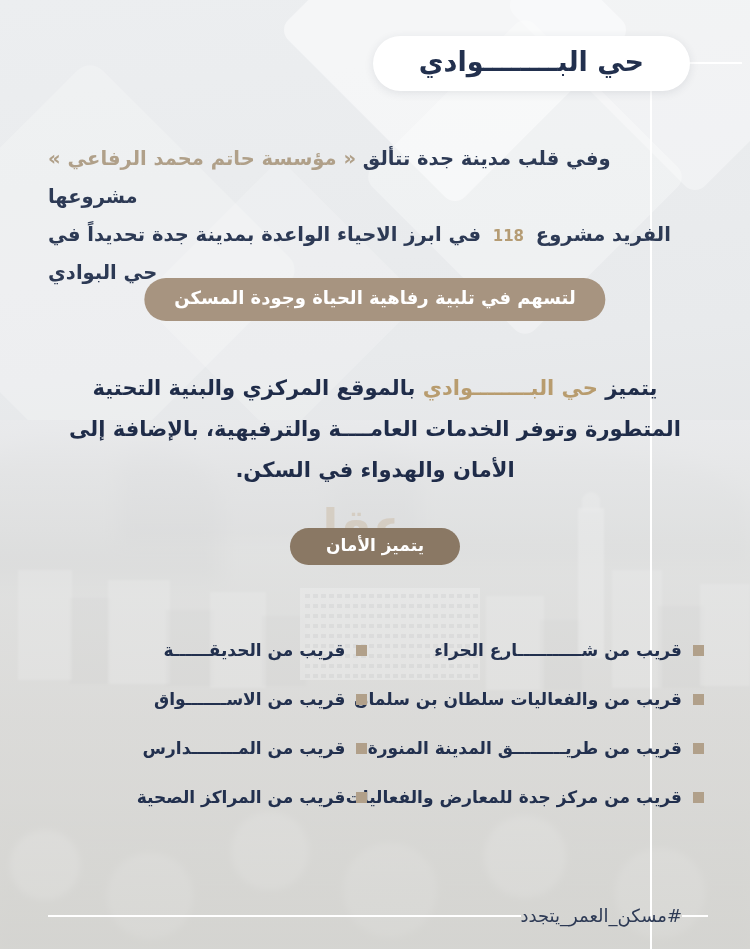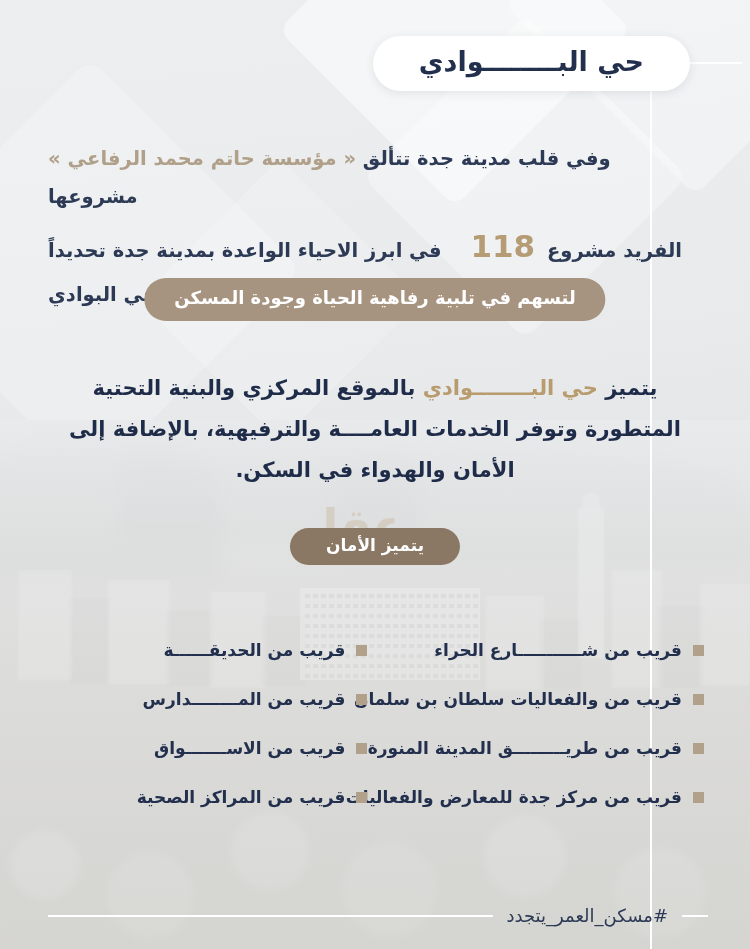--- a/index.html
+++ b/index.html
@@ -201,24 +201,23 @@
     font-weight: bold;
     line-height: 1.95;
     color: #2d3a55;
     z-index: 5;
   }
   .intro .gold {
     color: #b0a089;
   }
   .intro .num {
     color: #b59c74;
-    font-size: 31px;
+    font-size: 15px;
     font-weight: bold;
     padding: 0 5px;
-    margin-left: 17px;
   }
 
   
   .tan-pill {
     position: absolute;
     left: 50%;
     transform: translateX(-50%);
     top: 278px;
     background: #a79480;
     border-radius: 26px;
@@ -336,21 +335,21 @@
 
   
   .footer {
     position: absolute;
     left: 0; right: 0;
     bottom: 22px;
     display: flex;
     flex-direction: row;
     align-items: center;
     justify-content: center;
-    gap: 14px;
+    gap: 0;
     padding: 0 42px 0 48px;
     z-index: 5;
   }
   .footer .rule {
     height: 2px;
     background: #ffffff;
     flex: 1 1 auto;
   }
   .footer .rule.short {
     flex: 0 0 26px;
@@ -655,25 +654,25 @@
       </div>
     </div>
 
     <div class="feat-col left">
       <div class="feat-item">
         <span class="sq"></span>
         <span class="lbl">قريب من الحديقــــــة</span>
       </div>
       <div class="feat-item">
         <span class="sq"></span>
+        <span class="lbl">قريب من الاســـــــواق</span>
+      </div>
+      <div class="feat-item">
+        <span class="sq"></span>
         <span class="lbl">قريب من المــــــــدارس</span>
-      </div>
-      <div class="feat-item">
-        <span class="sq"></span>
-        <span class="lbl">قريب من الاســـــــواق</span>
       </div>
       <div class="feat-item">
         <span class="sq"></span>
         <span class="lbl">قريب من المراكز الصحية</span>
       </div>
     </div>
 
   </div>
 
   <div class="footer">

